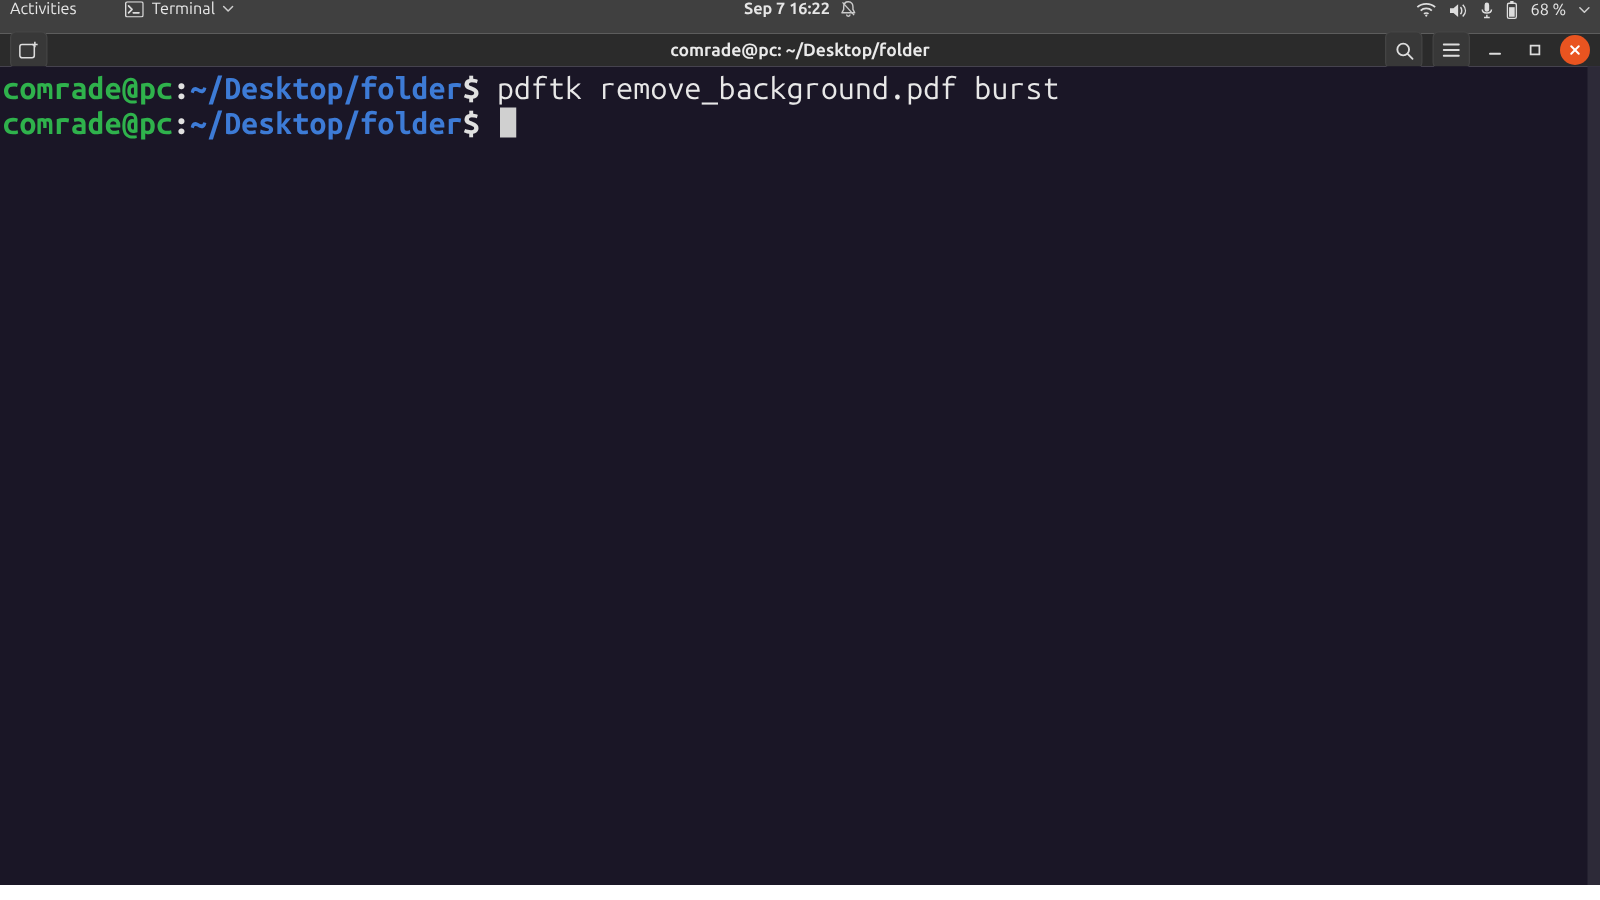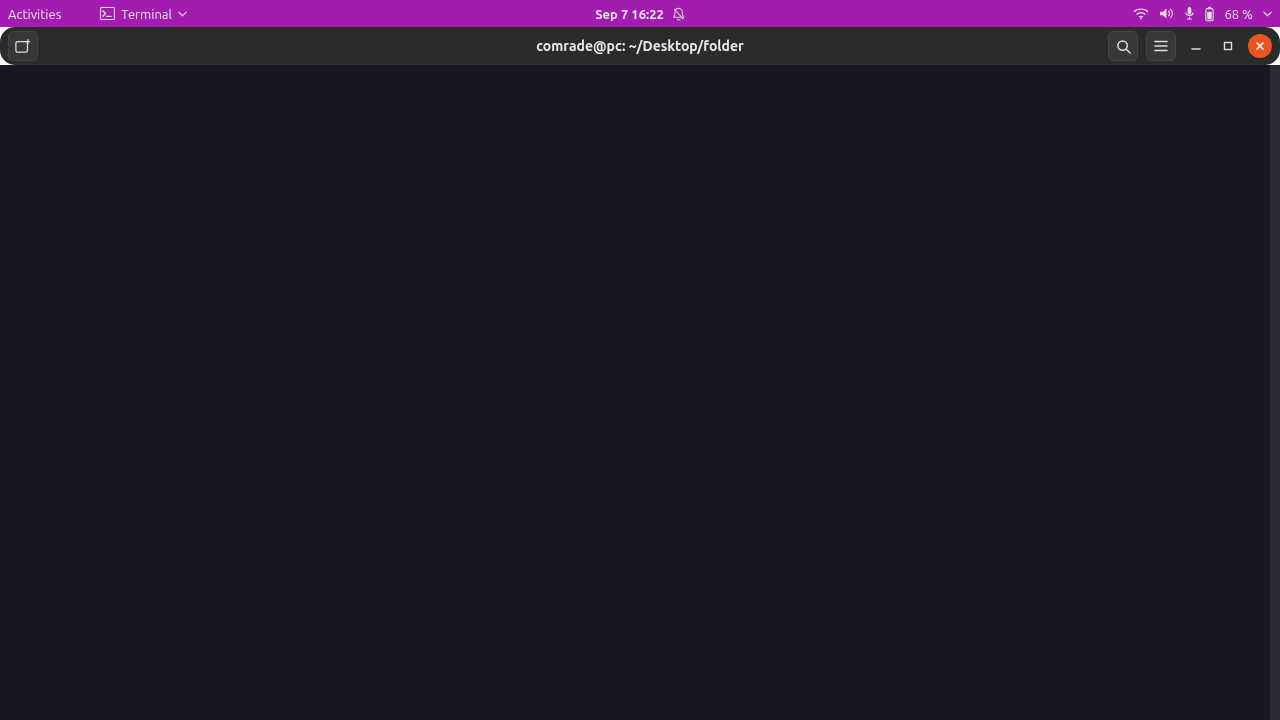--- a/index.html
+++ b/index.html
@@ -1,43 +1,42 @@
 <!DOCTYPE html>
 <html><head>
 <meta charset="utf-8">
 <style>
   * { margin: 0; padding: 0; box-sizing: border-box; }
   html, body { width: 1280px; height: 720px; overflow: hidden; font-family: Ubuntu, "Segoe UI", sans-serif; }
 
   
   .panel {
     height: 27px;
-    background: #a21caf;
+    background: #404040;
     color: #e6e6e6;
     display: flex;
-    align-items: center;
+    align-items: flex-start;
     font-size: 13px;
     padding: 0 8px;
     user-select: none;
   }
   .panel .left { display: flex; align-items: center; gap: 14px; }
   .panel .center { position: absolute; left: 50%; transform: translateX(-50%); display: flex; align-items: center; gap: 8px; font-weight: bold; }
   .panel .right { margin-left: auto; display: flex; align-items: center; gap: 10px; }
   .panel .app-menu { display: flex; align-items: center; gap: 6px; padding-left: 25px; }
   .panel svg { display: block; }
 
   
   .titlebar {
-    height: 38px;
+    height: 26px;
     background: #2b2b2b;
     display: flex;
     align-items: center;
     padding: 0 8px;
     gap: 8px;
-    border-radius: 15px;
   }
   .titlebar .title {
     position: absolute;
     left: 50%;
     transform: translateX(-50%);
     color: #eaeaea;
     font-size: 14px;
     font-weight: 600;
   }
   .tb-btn {
@@ -188,14 +187,16 @@
     <div class="win-btn win-close">
       <svg width="10" height="10" viewBox="0 0 10 10">
         <line x1="2" y1="2" x2="8" y2="8" stroke="#fff" stroke-width="1.6" stroke-linecap="round"></line>
         <line x1="8" y1="2" x2="2" y2="8" stroke="#fff" stroke-width="1.6" stroke-linecap="round"></line>
       </svg>
     </div>
   </div>
 </div>
 
 <div class="terminal-wrap">
+  <div class="terminal"><span class="ps-user">comrade@pc</span><span class="ps-colon">:</span><span class="ps-path">~/Desktop/folder</span><span class="ps-dollar">$</span> <span class="cmd">pdftk remove_background.pdf burst</span>
+<span class="ps-user">comrade@pc</span><span class="ps-colon">:</span><span class="ps-path">~/Desktop/folder</span><span class="ps-dollar">$</span> <span class="cursor"></span></div>
   <div class="scrollbar"></div>
 </div>
 
 </body></html>

